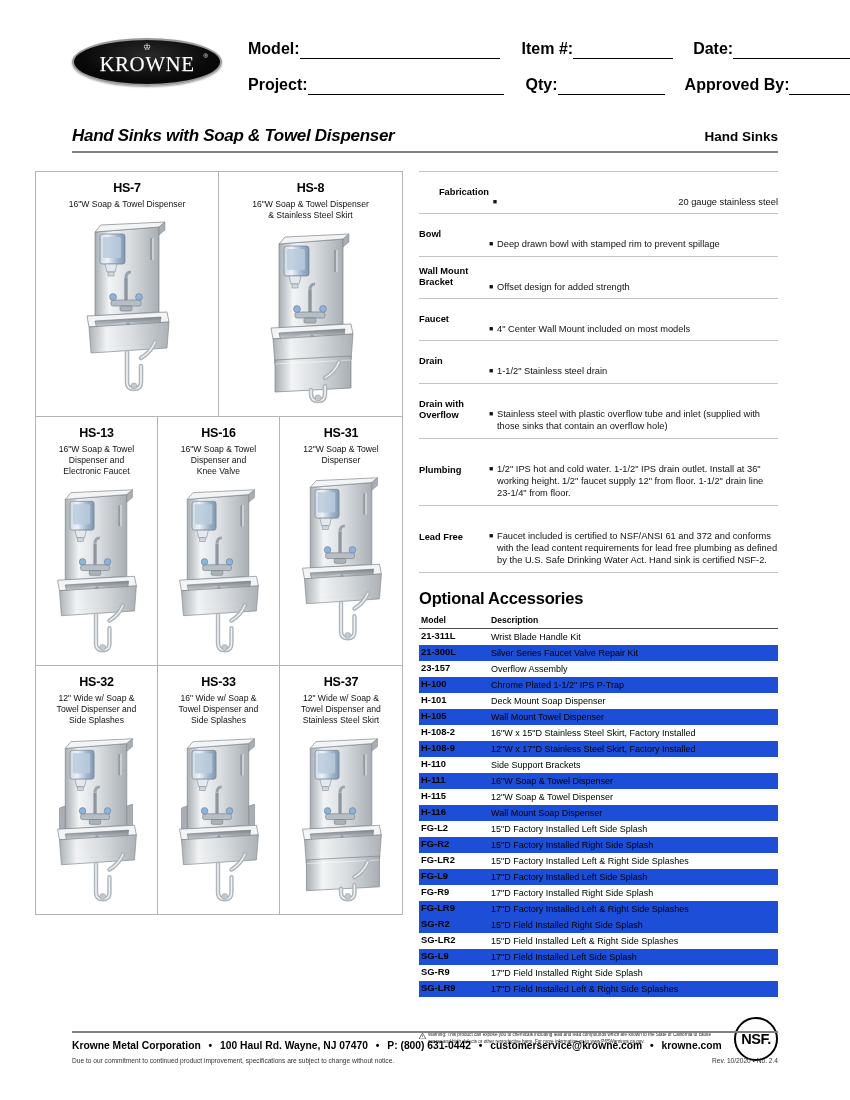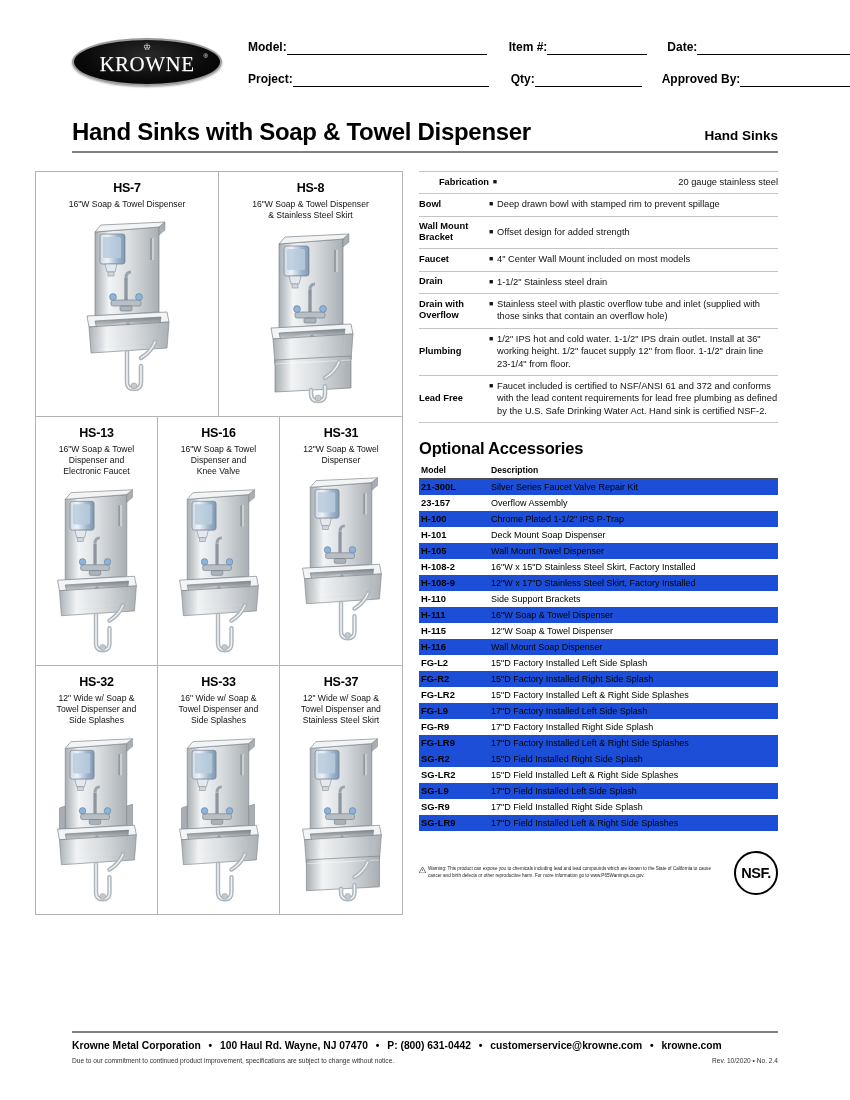--- a/index.html
+++ b/index.html
@@ -29,34 +29,34 @@
   .logo-text {
     color: #fff; font-family: "Liberation Serif", serif;
     font-size: 21px; letter-spacing: .5px; font-weight: 400;
     text-shadow: 0 1px 0 #555; padding-top: 5px; white-space: nowrap;
   }
   .logo-reg { position:absolute; right: 12px; top: 13px; color:#fff; font-size:6px; }
 
   .fields { flex: 1; padding-left: 18px; padding-top: 6px; }
   .field-row { display: flex; align-items: flex-end; margin-bottom: 17px; }
   .fld { display: flex; align-items: flex-end; }
-  .fld-label { font-size: 12px; font-weight: bold; white-space: nowrap; padding-bottom: 1px; }
+  .fld-label { font-size: 16px; font-weight: bold; white-space: nowrap; padding-bottom: 1px; }
   .fld-line { border-bottom: 1.3px solid #000; height: 11px; }
   .w-model { width: 200px; } .w-item { width: 100px; }
   .w-date  { width: 215px; } .w-proj { width: 196px; }
   .w-qty   { width: 107px; } .w-appr { width: 215px; }
   .gap-a { width: 22px; } .gap-b { width: 20px; }
 
   
   .titlebar {
     margin: 14px 72px 0 72px; display: flex; align-items: baseline;
     justify-content: space-between; padding-bottom: 5px;
     border-bottom: 2.5px solid #808080;
   }
-  .title-main { font-size: 24px; font-weight: bold; letter-spacing: -.3px; }
+  .title-main { font-size: 17px; font-weight: bold; letter-spacing: -.3px; font-style: italic; }
   .title-right { font-size: 13.5px; font-weight: bold; }
 
   
   .body { display: flex; padding: 18px 72px 0 35px; gap: 16px; }
   .col-left  { width: 368px; flex: 0 0 368px; }
   .col-right { flex: 1; }
 
   
   .pgrid { border: 1px solid #b3b3b3; }
   .prow { display: flex; border-bottom: 1px solid #b3b3b3; }
@@ -77,21 +77,21 @@
   .sec-head { font-size: 16.5px; font-weight: bold; letter-spacing: -.2px; margin-bottom: 5px; }
 
   
   table.spec { width: 100%; border-collapse: collapse; }
   table.spec tr { border-bottom: 1.2px solid #c4c4c4; }
   table.spec tr:first-child { border-top: 1.2px solid #c4c4c4; text-align: right; }
   table.spec td { padding: 4px 0 5px 0; vertical-align: middle; }
   td.sp-label { width: 70px; font-size: 9.3px; font-weight: bold; line-height: 1.22; padding-right: 4px; }
   td.sp-val  { font-size: 9.3px; line-height: 1.33; color: #111; }
   .bullet { display: inline-block; width: 8px; font-size: 7px; vertical-align: top; padding-top: 1px; }
-  .sp-val-inner { display: flex; }
+  .sp-val-inner { display: flex; margin-top: 20px; }
   .sp-txt { flex: 1; }
 
   
   .acc-wrap { margin-top: 16px; }
   table.acc { width: 100%; border-collapse: collapse; }
   table.acc th {
     font-size: 8.6px; font-weight: bold; text-align: left;
     padding: 2px 0 3px 0; border-bottom: 1.2px solid #4d4d4d;
   }
   table.acc th.m { width: 72px; padding-left: 2px; }
@@ -772,20 +772,24 @@
       <div class="acc-wrap">
         <div class="sec-head">Optional Accessories</div>
         <table class="acc">
           <thead>
             <tr>
               <th class="m">Model</th>
               <th>Description</th>
             </tr>
           </thead>
           <tbody id="acc-body">
+              <tr>
+                <td class="m">21-311L</td>
+                <td>Wrist Blade Handle Kit</td>
+              </tr>
               <tr class="alt">
                 <td class="m">21-300L</td>
                 <td>Silver Series Faucet Valve Repair Kit</td>
               </tr>
               <tr>
                 <td class="m">23-157</td>
                 <td>Overflow Assembly</td>
               </tr>
               <tr class="alt">
                 <td class="m">H-100</td>

